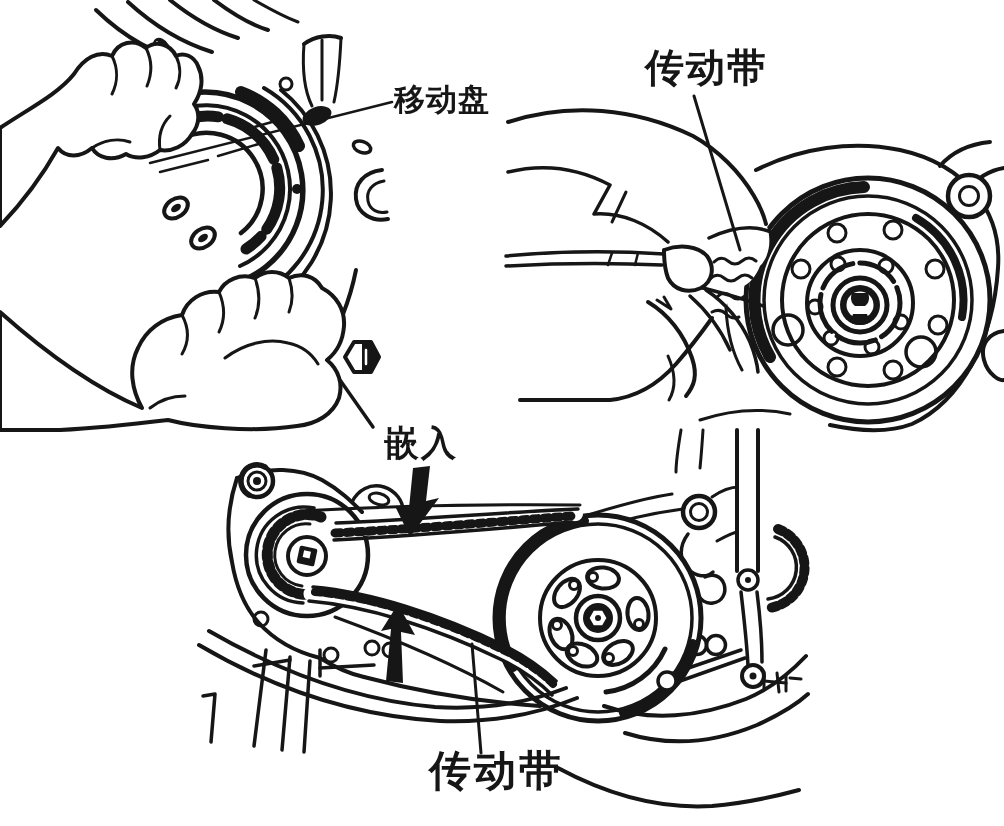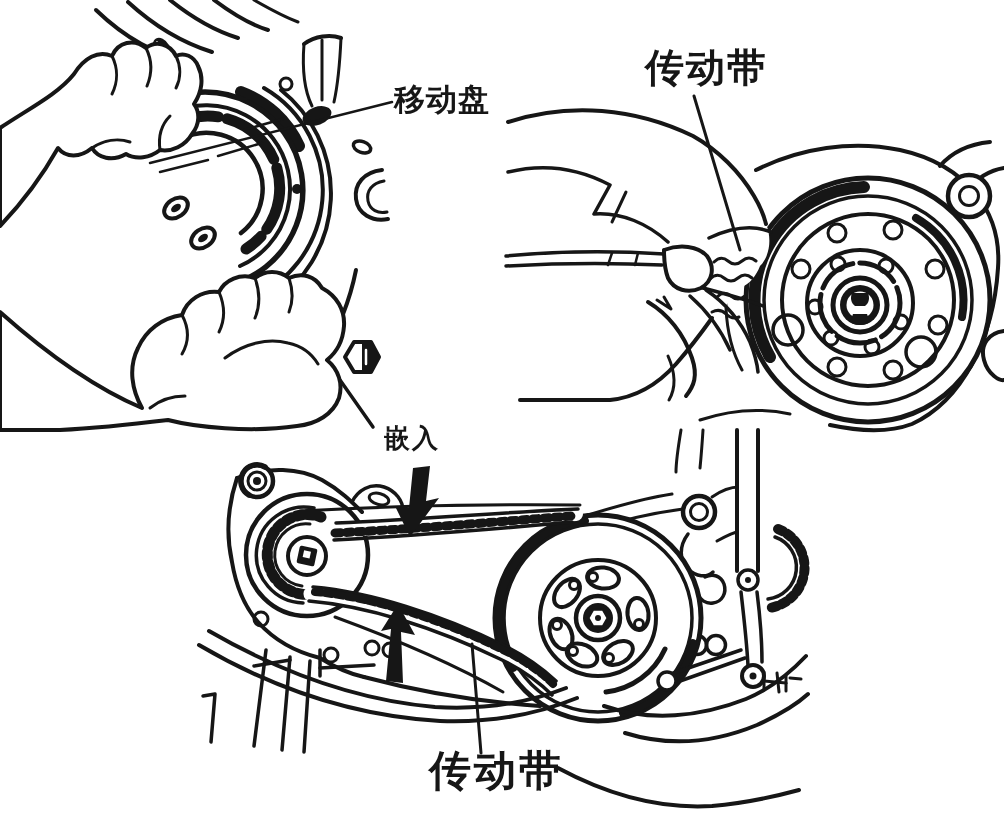--- a/index.html
+++ b/index.html
@@ -3,21 +3,21 @@
 <meta charset="utf-8">
 <style>
   html,body{margin:0;padding:0;background:#fff;}
   .stage{position:relative;width:1004px;height:826px;background:#fff;overflow:hidden;
          font-family:"DejaVu Serif","Liberation Serif",serif;}
   .stage svg{position:absolute;left:0;top:0;}
   .callout{position:absolute;font-weight:700;color:#161616;white-space:nowrap;line-height:1;
            font-family:"DejaVu Serif","Liberation Serif",serif;}
   #lbl-movable{left:394px;top:84px;font-size:31px;letter-spacing:1px;}
   #lbl-belt-top{left:645px;top:48px;font-size:39px;letter-spacing:2px;}
-  #lbl-insert{left:384px;top:425px;font-size:26px;letter-spacing:2px;}
+  #lbl-insert{left:384px;top:425px;font-size:35px;letter-spacing:2px;}
   #lbl-belt-bottom{left:429px;top:750px;font-size:42px;letter-spacing:3px;}
   
   .ln{fill:none;stroke:#161616;stroke-width:4;stroke-linecap:round;stroke-linejoin:round;}
   .t2{stroke-width:2.5;} .t3{stroke-width:3;} .t35{stroke-width:3.5;} .t45{stroke-width:4.5;}
   .t5{stroke-width:5;} .t55{stroke-width:5.5;} .t8{stroke-width:8;} .t9{stroke-width:9;}
   .t10{stroke-width:10;} .t11{stroke-width:11;} .t12{stroke-width:12;}
   .wfill{fill:#ffffff;} .blk{fill:#161616;stroke:none;} .wink{stroke:#fff;fill:none;stroke-linecap:round;}
   .teeth{stroke-dasharray:6 5;} .teeth2{stroke-dasharray:5.5 5.5;} .ringdash{stroke-dasharray:40 7;}
   .grvdash{stroke-dasharray:64 9;}
 </style>

